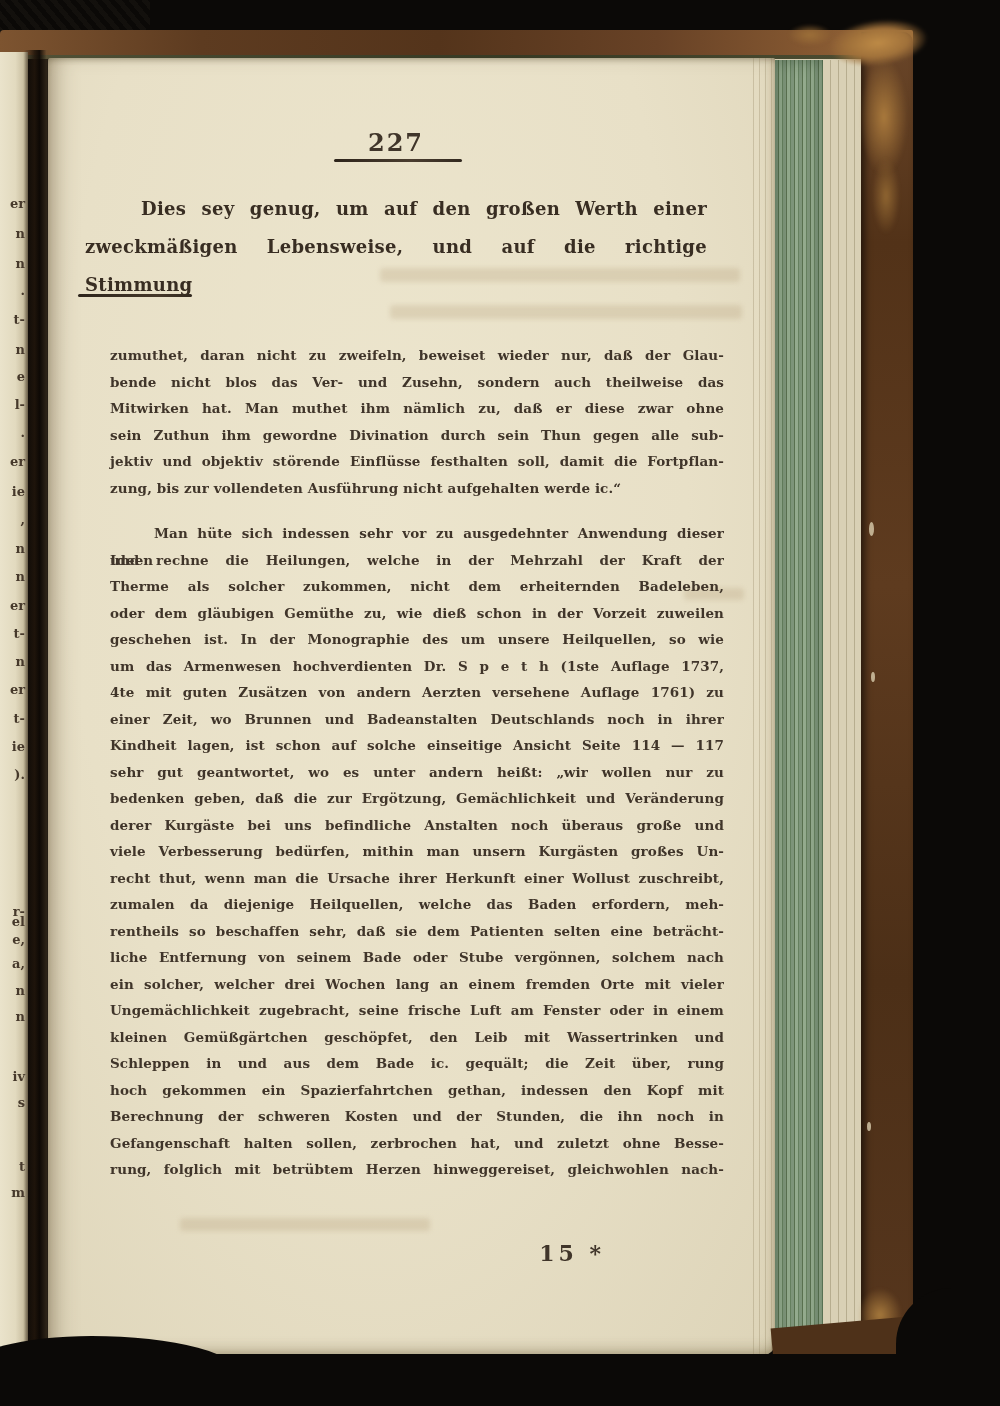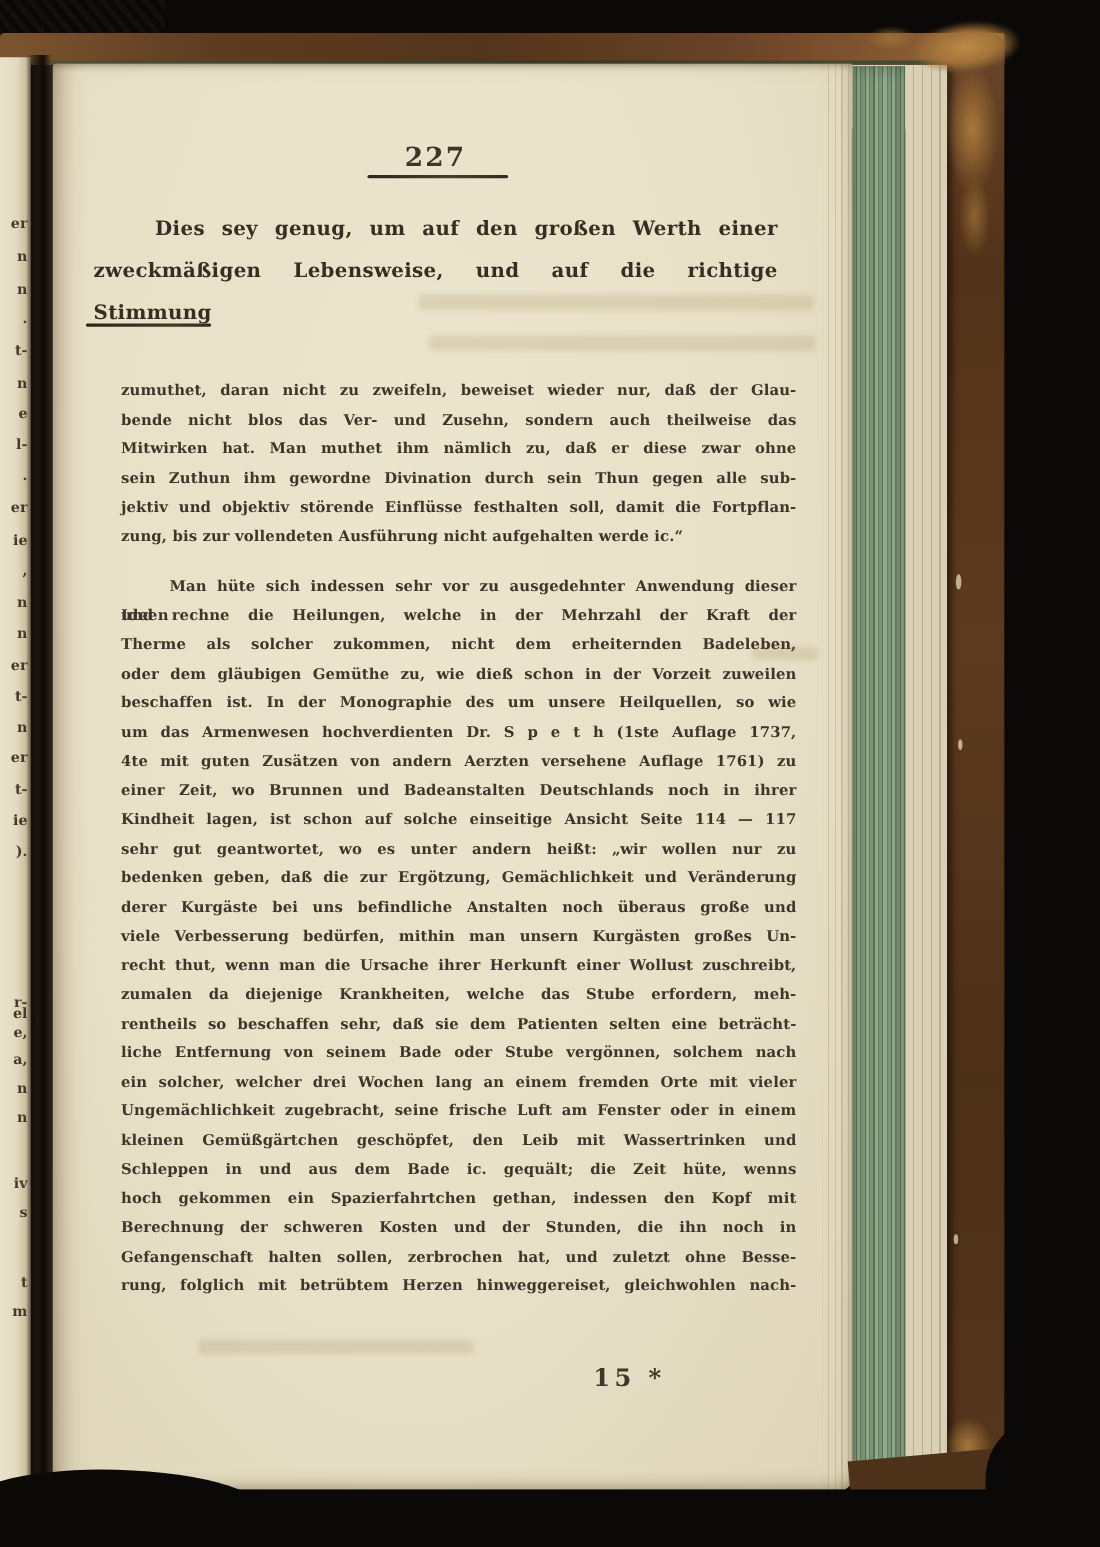--- a/index.html
+++ b/index.html
@@ -167,37 +167,37 @@
       <div class="ln">sein Zuthun ihm gewordne Divination durch sein Thun gegen alle sub-</div>
       <div class="ln">jektiv und objektiv störende Einflüsse festhalten soll, damit die Fortpflan-</div>
       <div class="ln noj">zung, bis zur vollendeten Ausführung nicht aufgehalten werde ic.“</div>
     </div>
 
     <div class="fnp p2 ink">
       <div class="ln indent">Man hüte sich indessen sehr vor zu ausgedehnter Anwendung dieser Ideen</div>
       <div class="ln">und rechne die Heilungen, welche in der Mehrzahl der Kraft der</div>
       <div class="ln">Therme als solcher zukommen, nicht dem erheiternden Badeleben,</div>
       <div class="ln">oder dem gläubigen Gemüthe zu, wie dieß schon in der Vorzeit zuweilen</div>
-      <div class="ln">beschaffen ist. In der Monographie des um unsere Heilquellen, so wie</div>
+      <div class="ln">geschehen ist. In der Monographie des um unsere Heilquellen, so wie</div>
       <div class="ln">um das Armenwesen hochverdienten Dr. S p e t h (1ste Auflage 1737,</div>
       <div class="ln">4te mit guten Zusätzen von andern Aerzten versehene Auflage 1761) zu</div>
       <div class="ln">einer Zeit, wo Brunnen und Badeanstalten Deutschlands noch in ihrer</div>
       <div class="ln">Kindheit lagen, ist schon auf solche einseitige Ansicht Seite 114 — 117</div>
       <div class="ln">sehr gut geantwortet, wo es unter andern heißt: „wir wollen nur zu</div>
       <div class="ln">bedenken geben, daß die zur Ergötzung, Gemächlichkeit und Veränderung</div>
       <div class="ln">derer Kurgäste bei uns befindliche Anstalten noch überaus große und</div>
       <div class="ln">viele Verbesserung bedürfen, mithin man unsern Kurgästen großes Un-</div>
       <div class="ln">recht thut, wenn man die Ursache ihrer Herkunft einer Wollust zuschreibt,</div>
-      <div class="ln">zumalen da diejenige Krankheiten, welche das Stube erfordern, meh-</div>
+      <div class="ln">zumalen da diejenige Heilquellen, welche das Baden erfordern, meh-</div>
       <div class="ln">rentheils so beschaffen sehr, daß sie dem Patienten selten eine beträcht-</div>
       <div class="ln">liche Entfernung von seinem Bade oder Stube vergönnen, solchem nach</div>
       <div class="ln">ein solcher, welcher drei Wochen lang an einem fremden Orte mit vieler</div>
       <div class="ln">Ungemächlichkeit zugebracht, seine frische Luft am Fenster oder in einem</div>
       <div class="ln">kleinen Gemüßgärtchen geschöpfet, den Leib mit Wassertrinken und</div>
-      <div class="ln">Schleppen in und aus dem Bade ic. gequält; die Zeit hüte, wenns</div>
+      <div class="ln">Schleppen in und aus dem Bade ic. gequält; die Zeit über, rung</div>
       <div class="ln">hoch gekommen ein Spazierfahrtchen gethan, indessen den Kopf mit</div>
       <div class="ln">Berechnung der schweren Kosten und der Stunden, die ihn noch in</div>
       <div class="ln">Gefangenschaft halten sollen, zerbrochen hat, und zuletzt ohne Besse-</div>
       <div class="ln">rung, folglich mit betrübtem Herzen hinweggereiset, gleichwohlen nach-</div>
     </div>
 
     <div class="signature ink">15 *</div>
   </div>
 
   <div class="cover-bottom-corner"></div>

